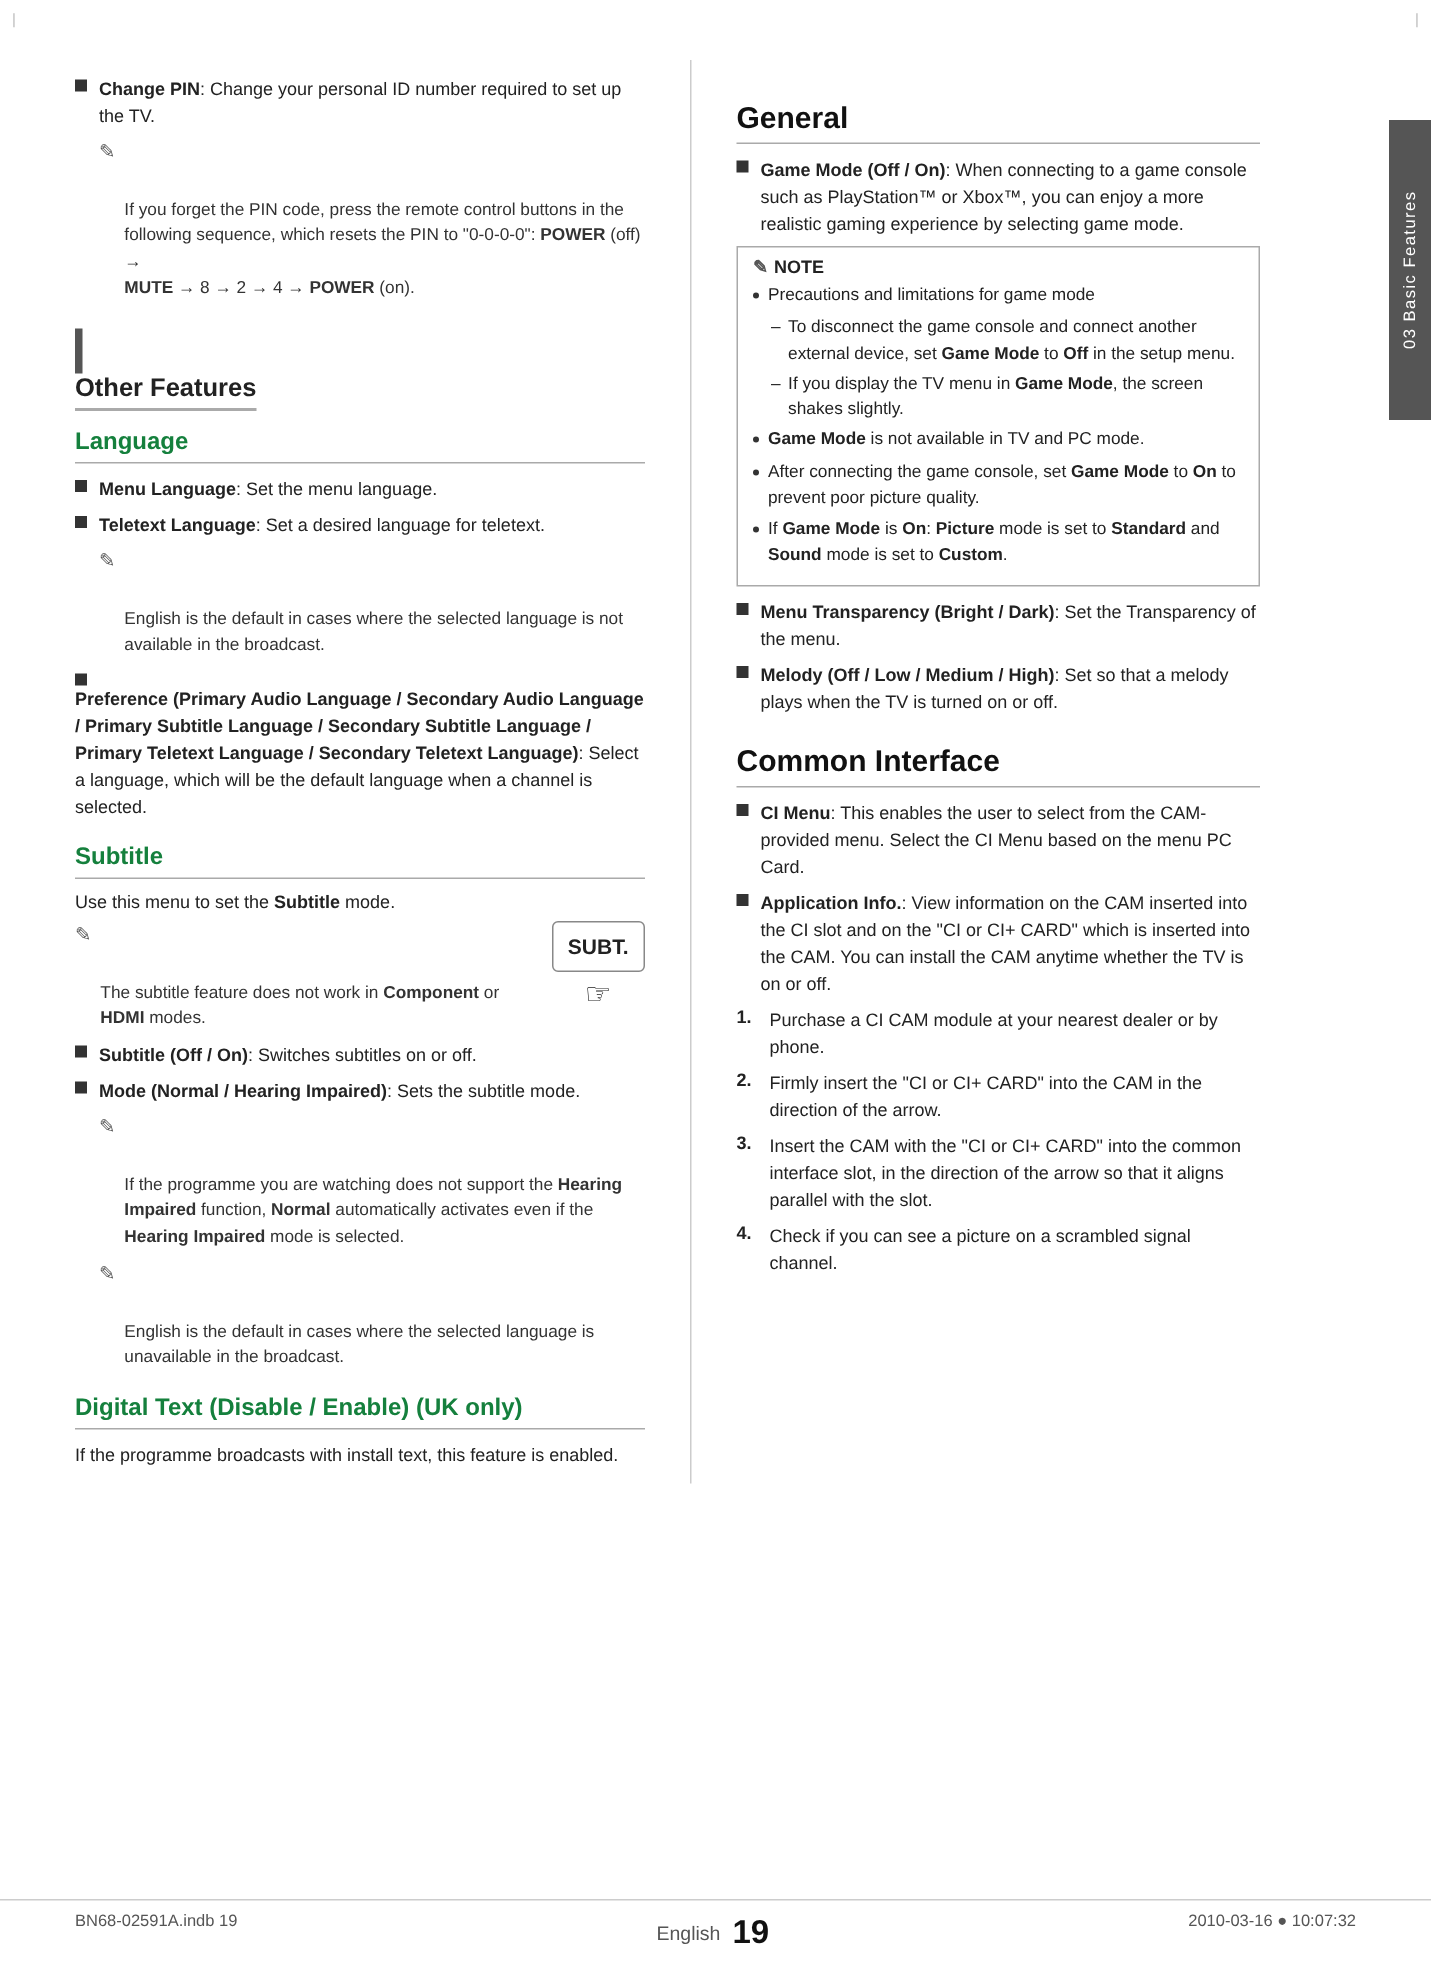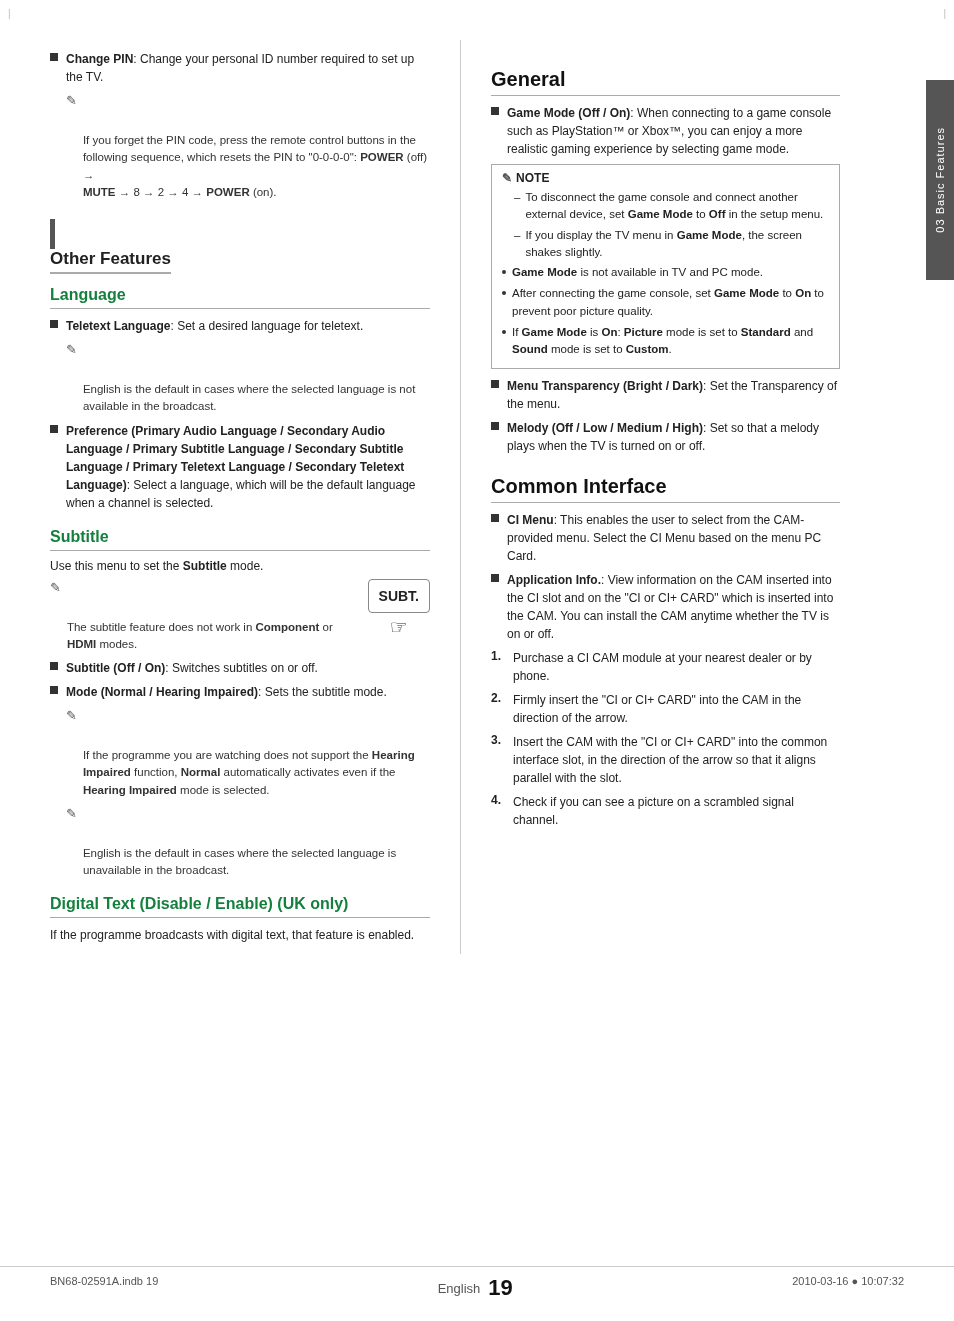--- a/index.html
+++ b/index.html
@@ -310,34 +310,40 @@
         </span>
       </div>
 
       <div class="other-features-header" style="margin-top:18px;">
         <div class="other-features-bar"></div>
         <div class="other-features-title">Other Features</div>
       </div>
 
       <div class="subsection-header" style="border-bottom:1px solid #aaa; padding-bottom:4px;">Language</div>
 
+      <div class="bullet-item">
+        <div class="bullet-square"></div>
+        <div class="bullet-text">
+          <b>Menu Language</b>: Set the menu language.
+        </div>
+      </div>
 
       <div class="bullet-item">
         <div class="bullet-square"></div>
         <div class="bullet-text">
           <b>Teletext Language</b>: Set a desired language for teletext.
         </div>
       </div>
 
       <div class="note-item">
         <span class="note-icon">✎</span>
         <span class="note-text">English is the default in cases where the selected language is not available in the broadcast.</span>
       </div>
 
-      <div class="bullet-item" style="margin-top:4px;">
+      <div class="bullet-item" style="margin-top:4px;flex-direction:column;">
         <div class="bullet-square"></div>
         <div class="bullet-text">
           <b>Preference (Primary Audio Language / Secondary Audio Language / Primary Subtitle Language / Secondary Subtitle Language / Primary Teletext Language / Secondary Teletext Language)</b>: Select a language, which will be the default language when a channel is selected.
         </div>
       </div>
 
       <div class="subsection-header" style="border-bottom:1px solid #aaa; padding-bottom:4px; margin-top:16px;">Subtitle</div>
 
       <div class="subtitle-with-image">
         <div class="subtitle-text-area">
@@ -381,21 +387,21 @@
         </span>
       </div>
 
       <div class="note-item">
         <span class="note-icon">✎</span>
         <span class="note-text">English is the default in cases where the selected language is unavailable in the broadcast.</span>
       </div>
 
       <div class="subsection-header" style="border-bottom:1px solid #aaa; padding-bottom:4px; margin-top:16px;">Digital Text (Disable / Enable) (UK only)</div>
 
-      <p style="font-size:12px; line-height:1.5; margin-top:6px;">If the programme broadcasts with digital text, that feature is enabled.</p>
+      <p style="font-size:12px; line-height:1.5; margin-top:6px;">If the programme broadcasts with install text, this feature is enabled.</p>
 
     </div>
 
     <div class="right-column">
 
       <div class="section-header">General</div>
 
       <div class="bullet-item">
         <div class="bullet-square"></div>
         <div class="bullet-text">
@@ -403,20 +409,24 @@
         </div>
       </div>
 
       <div class="note-box">
         <div class="note-box-title">
           <span class="note-icon-small">✎</span>
           <span>NOTE</span>
         </div>
         <div class="note-box-content">
 
+          <div class="dot-bullet">
+            <div class="dot"></div>
+            <span class="dot-text">Precautions and limitations for game mode</span>
+          </div>
 
           <div class="dash-item">
             <span class="dash">–</span>
             <span class="dash-text">To disconnect the game console and connect another external device, set <b>Game Mode</b> to <b>Off</b> in the setup menu.</span>
           </div>
 
           <div class="dash-item">
             <span class="dash">–</span>
             <span class="dash-text">If you display the TV menu in <b>Game Mode</b>, the screen shakes slightly.</span>
           </div>

